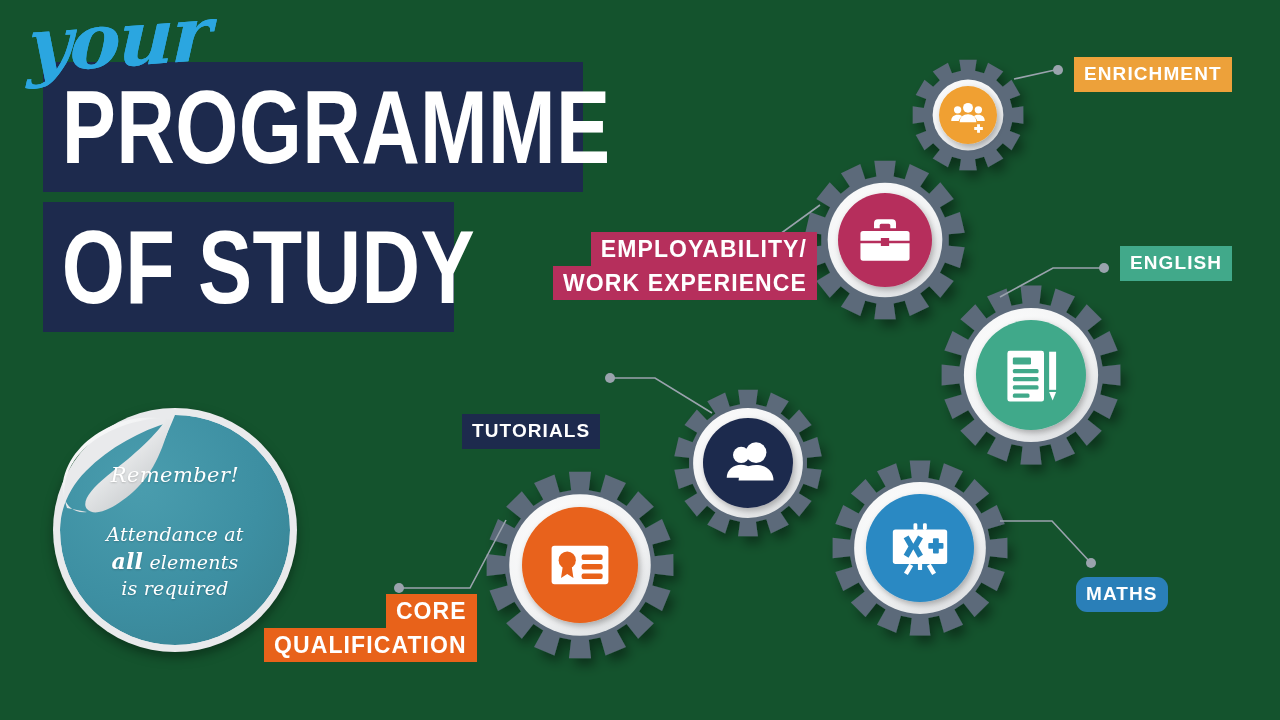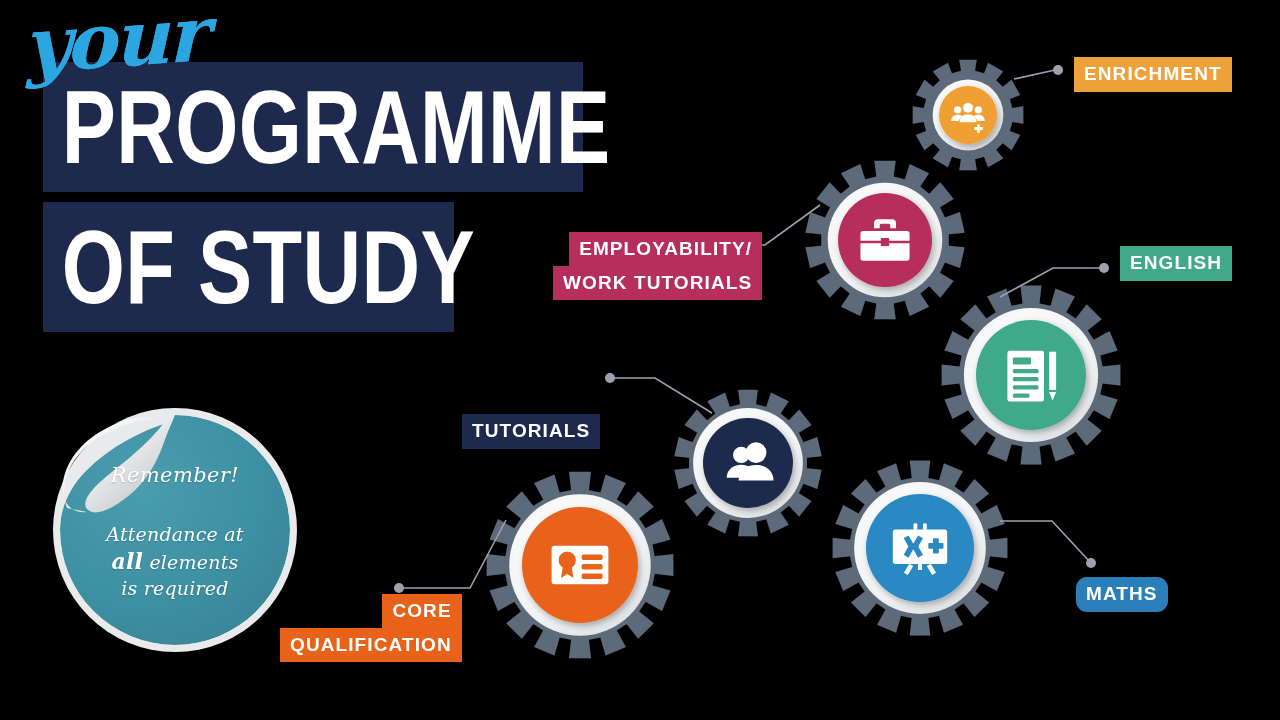--- a/index.html
+++ b/index.html
@@ -1,20 +1,20 @@
 <!DOCTYPE html>
 <html><head>
 <meta charset="utf-8">
 <style>
   html,body{margin:0;padding:0;}
   body{
     width:1280px;height:720px;overflow:hidden;background:#ffffff;
     font-family:"Liberation Sans", sans-serif;
   }
-  #stage{position:relative;width:1280px;height:720px;background:#000000;}
+  #stage{position:relative;width:1280px;height:720px;background:#14532d;}
 
   
   #title-block{position:absolute;left:0;top:0;width:620px;height:360px;}
   .title-bar{
     position:absolute;background:#1d2a4d;color:#ffffff;
     font-family:"Liberation Sans Narrow","Liberation Sans",sans-serif;
     font-weight:bold;letter-spacing:.5px;
     display:flex;align-items:center;
   }
   #title-line1{left:43px;top:62px;width:540px;height:130px;}
@@ -71,30 +71,30 @@
   #gears{position:absolute;left:0;top:0;width:1280px;height:720px;}
 
   
   .label{
     position:absolute;color:#ffffff;font-weight:bold;
     font-size:19px;letter-spacing:1.1px;line-height:26px;
     padding:4px 10px 5px 10px;white-space:nowrap;
   }
   .label-2line{position:absolute;display:flex;flex-direction:column;align-items:flex-end;}
   .label-2line span{
-    color:#fff;font-weight:bold;font-size:19px;letter-spacing:1.1px;line-height:26px;
+    color:#fff;font-weight:bold;font-size:23px;letter-spacing:1.1px;line-height:26px;
     padding:4px 10px 4px 10px;white-space:nowrap;
   }
   #lbl-enrichment{left:1074px;top:57px;background:#eda13a;}
   #lbl-english{left:1120px;top:246px;background:#41a98a;}
   #lbl-maths{left:1076px;top:577px;background:#2a7fb8;border-radius:11px;}
   #lbl-tutorials{left:462px;top:366px;background:#1d2a4d;margin-top:48px;}
   #lbl-employ{left:553px;top:232px;}
   #lbl-employ span{background:#b62f5c;}
-  #lbl-core{left:280px;top:594px;}
+  #lbl-core{left:264px;top:594px;}
   #lbl-core span{background:#e8621a;}
 
   
   #connectors{position:absolute;left:0;top:0;width:1280px;height:720px;pointer-events:none;}
 </style>
 </head>
 <body>
 
 <div id="stage">
 
@@ -255,21 +255,21 @@
   <div class="label" id="lbl-english">ENGLISH</div>
 
   <div class="label" id="lbl-enrichment">ENRICHMENT</div>
 
   <div class="label" id="lbl-maths">MATHS</div>
 
   <div class="label" id="lbl-tutorials">TUTORIALS</div>
 
   <div class="label-2line" id="lbl-employ">
     <span>EMPLOYABILITY/</span>
-    <span>WORK TUTORIALS</span>
+    <span>WORK EXPERIENCE</span>
   </div>
 
   <div class="label-2line" id="lbl-core">
     <span>CORE</span>
     <span>QUALIFICATION</span>
   </div>
 
 </div>
 
 </body></html>

